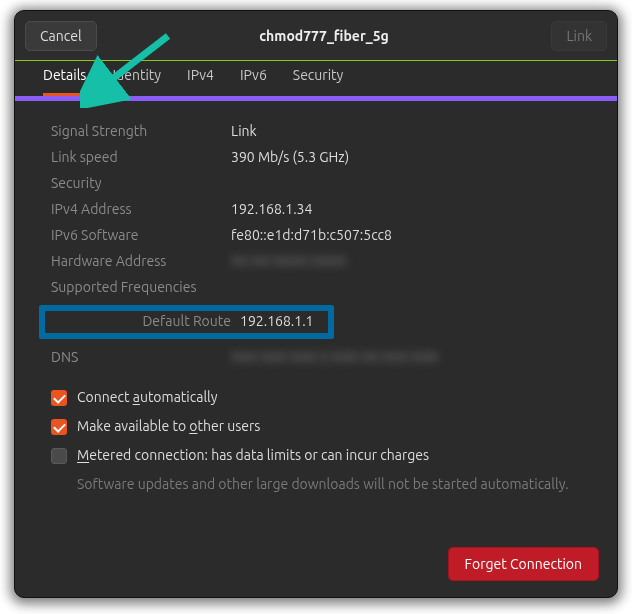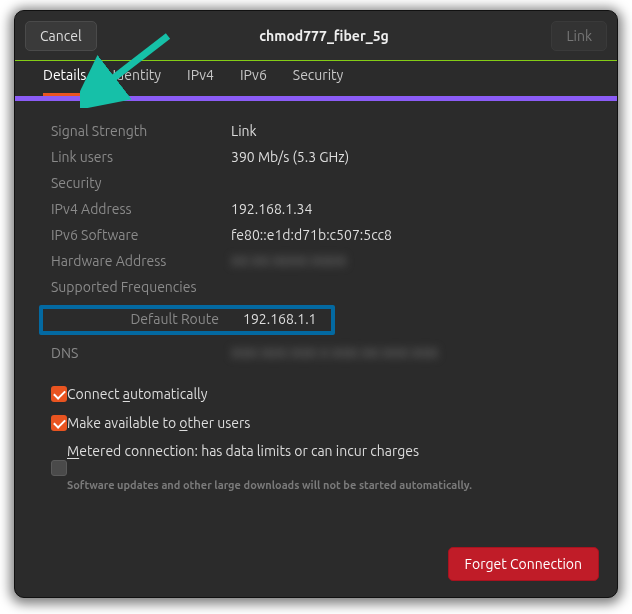--- a/index.html
+++ b/index.html
@@ -11,29 +11,29 @@
   .hbtn.apply { color: #777; background: #333; border-color: #3a3a3a; }
   .title { color: #eee; font-weight: 600; font-size: 14px; }
   .tabs { display: flex; gap: 26px; padding: 0 28px; height: 40px; align-items: end; border-bottom: 5px solid #8b5cf6; background: #2b2b2b; }
   .tab { color: #c8c8c8; font-size: 14px; padding-bottom: 10px; cursor: pointer; border-bottom: 3px solid transparent; }
   .tab.active { color: #fff; border-bottom: 3px solid #e95420; }
   .content { padding: 22px 36px 0 36px; }
   .row { display: flex; gap: 10px; margin-bottom: 10px; font-size: 14px; align-items: baseline; }
   .lbl { flex: 0 0 170px; color: #8a8a8a; }
   .val { flex: 1; color: #ddd; }
   .blur { filter: blur(4px); color: #888; }
-  .highlight-box { border: 4px solid #0369a1; border-radius: 2px; padding: 2px 6px 4px 6px; display: inline-flex; gap: 24px; margin-left: -6px; }
+  .highlight-box { border: 6px solid #0369a1; border-radius: 2px; padding: 2px 6px 4px 16px; display: inline-flex; gap: 9px; margin-left: -6px; }
   .highlight-box .lbl { flex: 0 0 auto; padding-left: 6px; width: 170px; text-align: right; }
   .checks { margin-top: 24px; }
-  .check-row { display: flex; align-items: center; margin-bottom: 12px; font-size: 14px; color: #ddd; }
+  .check-row { display: flex; align-items: flex-start; gap: 10px; margin-bottom: 12px; font-size: 14px; color: #ddd; }
   .cb { width: 16px; height: 16px; border-radius: 3px; display: inline-flex; align-items: center; justify-content: center; flex-shrink: 0; margin-top: 1px; }
   .cb.on { background: #e95420; }
   .cb.off { background: #4a4a4a; border: 1px solid #5a5a5a; }
   .cb.on::after { content: ""; width: 9px; height: 5px; border-left: 2px solid #fff; border-bottom: 2px solid #fff; transform: rotate(-45deg); margin-top: -2px; }
-  .subtext { color: #7a7a7a; font-size: 11px; margin-top: 20px; font-weight: bold; }
+  .subtext { color: #7a7a7a; font-size: 14px; margin-top: 13px; }
   .ul { text-decoration: underline; text-underline-offset: 2px; }
   .footer { position: absolute; right: 18px; bottom: 16px; }
   .forget { background: #c01c28; color: #fff; border: 1px solid #a8121f; padding: 8px 16px; border-radius: 5px; font-size: 14px; cursor: pointer; }
   .arrow { position: absolute; pointer-events: none; }
 </style>
 </head>
 <body>
 
 <div class="shadow"></div>
 <div class="window">
@@ -51,21 +51,21 @@
     <div class="tab">IPv6</div>
     <div class="tab">Security</div>
   </div>
 
   <div class="content">
     <div class="row">
       <div class="lbl">Signal Strength</div>
       <div class="val">Link</div>
     </div>
     <div class="row">
-      <div class="lbl">Link users</div>
+      <div class="lbl">Link speed</div>
       <div class="val">390 Mb/s (5.3 GHz)</div>
     </div>
     <div class="row">
       <div class="lbl">Security</div>
     </div>
     <div class="row">
       <div class="lbl">IPv4 Address</div>
       <div class="val">192.168.1.34</div>
     </div>
     <div class="row">

